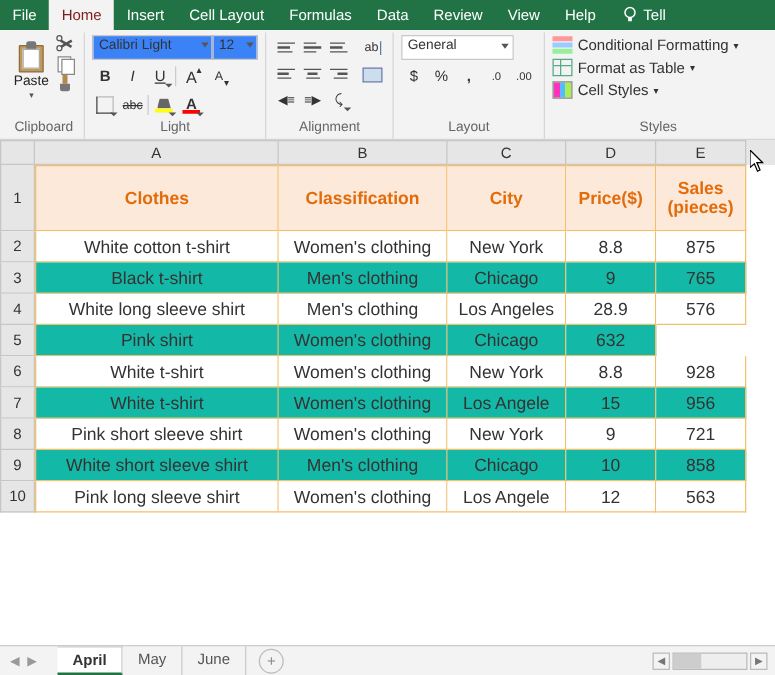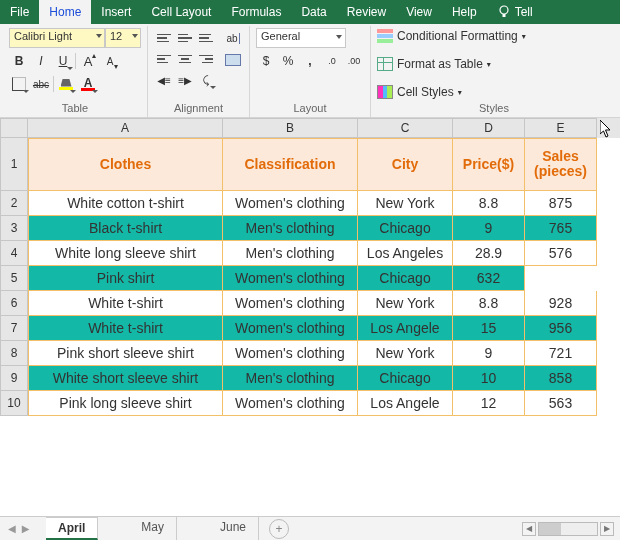--- a/index.html
+++ b/index.html
@@ -1,19 +1,19 @@
 <!DOCTYPE html>
 <html><head>
 <meta charset="utf-8">
 <style>
 * { box-sizing: border-box; margin: 0; padding: 0; }
 body { font-family: "Segoe UI", Tahoma, sans-serif; font-size: 12px; background: #fff; width: 620px; height: 540px; overflow: hidden; color: #333; }
 .menubar { background: #217346; display: flex; align-items: stretch; height: 24px; color: #fff; }
 .menubar .mitem { padding: 4px 10px; cursor: pointer; font-size: 12px; line-height: 16px; }
-.menubar .mitem.active { background: #f3f3f3; color: #1d4ed8; }
+.menubar .mitem.active { background: #f3f3f3; color: #7f1d1d; }
 .menubar .tell { display:flex; align-items:center; gap:4px; }
 .ribbon { background: #f3f3f3; display: flex; padding: 2px 3px 0; border-bottom: 1px solid #d4d4d4; }
 .group { border-right: 1px solid #d6d6d6; display: flex; flex-direction: column; justify-content: space-between; padding: 2px 6px 0; }
 .group:last-child { border-right: none; }
 .group-body { display: flex; gap: 4px; align-items: flex-start; }
 .group-label { text-align: center; font-size: 11px; color: #666; padding: 2px 0 3px; position:relative; }
 .vbox { display:flex; flex-direction:column; align-items:center; gap:1px; padding:2px 2px; }
 .vbox .caret { font-size:7px; color:#555; }
 .big-label { font-size:11px; color:#222; }
 .icon-clip { width:26px; height:28px; position:relative; }
@@ -26,21 +26,21 @@
 .cut::after { transform:rotate(-30deg); }
 .cut .h1, .cut .h2 { position:absolute; width:5px; height:5px; border:1.5px solid #555; border-radius:50%; }
 .cut .h1 { left:0; top:8px; } .cut .h2 { left:0; top:0; }
 .copy { width:16px; height:14px; position:relative; }
 .copy::before { content:""; position:absolute; left:1px; top:1px; width:9px; height:11px; background:#fff; border:1px solid #888; }
 .copy::after { content:""; position:absolute; left:4px; top:3px; width:9px; height:11px; background:#fff; border:1px solid #888; }
 .brush { width:16px; height:14px; position:relative; }
 .brush::before { content:""; position:absolute; left:5px; top:0; width:4px; height:7px; background:#b5894a; }
 .brush::after { content:""; position:absolute; left:3px; top:7px; width:8px; height:6px; background:#777; border-radius:0 0 2px 2px; }
 .fontbox { display:flex; align-items:center; }
-.fsel { border:1px solid #c8c8c8; background:#fef9c3; height:20px; font-size:11px; padding:1px 14px 1px 4px; position:relative; }
+.fsel { border:1px solid #c8c8c8; background:#3b82f6; height:20px; font-size:11px; padding:1px 14px 1px 4px; position:relative; }
 .fsel .dd { position:absolute; right:2px; top:5px; border-left:3px solid transparent; border-right:3px solid transparent; border-top:4px solid #555; }
 .btnrow { display:flex; gap:2px; align-items:center; }
 .rb { width:20px; height:20px; display:flex; align-items:center; justify-content:center; font-size:12px; color:#333; position:relative; }
 .rb .caret { position:absolute; right:0; bottom:1px; border-left:3px solid transparent; border-right:3px solid transparent; border-top:3px solid #555; }
 .rb.border::before { content:""; width:12px; height:12px; border:1px solid #444; border-top-color:#bbb; border-right-color:#bbb; }
 .rb.fill { display:flex; flex-direction:column; align-items:center; gap:0; }
 .rb.fill .bucket { width:11px; height:8px; background:#666; clip-path:polygon(0 100%,20% 0,80% 0,100% 100%); }
 .rb.fill .bar { width:14px; height:3px; background:#ffff00; }
 .rb.fcolor { display:flex; flex-direction:column; align-items:center; gap:0; }
 .rb.fcolor .A { font-weight:bold; line-height:10px; }
@@ -105,20 +105,42 @@
     <div class="mitem tell">
       <span class="bulb"><svg viewBox="0 0 14 14">
           <circle cx="7" cy="5" r="4" fill="none" stroke="#fff" stroke-width="1.2"></circle>
           <rect x="5.5" y="9" width="3" height="3" fill="#fff"></rect>
         </svg></span>
       <span>Tell</span>
     </div>
   </div>
 
 <div class="ribbon">
+  <div class="group">
+    <div class="group-body">
+      <div class="vbox">
+        <div class="icon-clip">
+            <div class="board"></div>
+            <div class="paper"></div>
+            <div class="clip"></div>
+          </div>
+        <div class="big-label">Paste</div>
+        <div class="caret">▾</div>
+      </div>
+      <div class="small-stack">
+        <div class="cut">
+            <div class="h1"></div>
+            <div class="h2"></div>
+          </div>
+        <div class="copy"></div>
+        <div class="brush"></div>
+      </div>
+    </div>
+    <div class="group-label">Clipboard</div>
+  </div>
 
   <div class="group">
     <div class="group-body" style="flex-direction:column; gap:3px;">
       <div class="fontbox">
         <div class="fsel" style="width:96px;"><span>Calibri Light</span><span class="dd"></span></div>
         <div class="fsel" style="width:36px;"><span>12</span><span class="dd"></span></div>
       </div>
       <div class="btnrow">
         <div class="rb" style="font-weight:bold">B</div>
         <div class="rb" style="font-style:italic">I</div>
@@ -141,21 +163,21 @@
             <div class="bar"></div>
             <span class="caret"></span>
           </div>
         <div class="rb fcolor">
             <div class="A">A</div>
             <div class="bar"></div>
             <span class="caret"></span>
           </div>
       </div>
     </div>
-    <div class="group-label">Table</div>
+    <div class="group-label">Light</div>
   </div>
 
   <div class="group">
     <div class="group-body">
       <div class="align-grid">
         <div class="ai">
             <span style="width:100%"></span>
             <span style="width:70%"></span>
             <span style="width:85%"></span>
           </div>
@@ -206,21 +228,21 @@
         <div class="rb">%</div>
         <div class="rb" style="font-weight:bold">,</div>
         <div class="rb" style="font-size:9px">.0</div>
         <div class="rb" style="font-size:9px">.00</div>
       </div>
     </div>
     <div class="group-label">Layout</div>
   </div>
 
   <div class="group" style="flex:1;">
-    <div class="group-body" style="flex-direction:column;gap:12px;text-align:right;">
+    <div class="group-body" style="flex-direction:column;gap:2px;text-align:right;">
       <div class="style-row">
           <div class="cf-icon"></div>
           <span>Conditional Formatting</span>
           <span style="font-size:8px;">▾</span>
         </div>
       <div class="style-row">
           <div class="tb-icon"></div>
           <span>Format as Table</span>
           <span style="font-size:8px;">▾</span>
         </div>
@@ -324,21 +346,21 @@
         <div class="cell">563</div>
       </div>
     </div>
 </div>
 
 <div class="tabs">
   <div class="nav">
     <span>◀</span>
     <span>▶</span>
   </div>
-  <div class="tablist" style="display:flex;gap:31px;">
+  <div class="tablist" style="display:flex;">
       <div class="tab active">April</div>
       <div class="tab">May</div>
       <div class="tab">June</div>
     </div>
   <div class="plus">+</div>
   <div class="scroll">
     <div class="sc-btn">◀</div>
     <div class="sc-track">
         <div class="sc-thumb"></div>
       </div>

